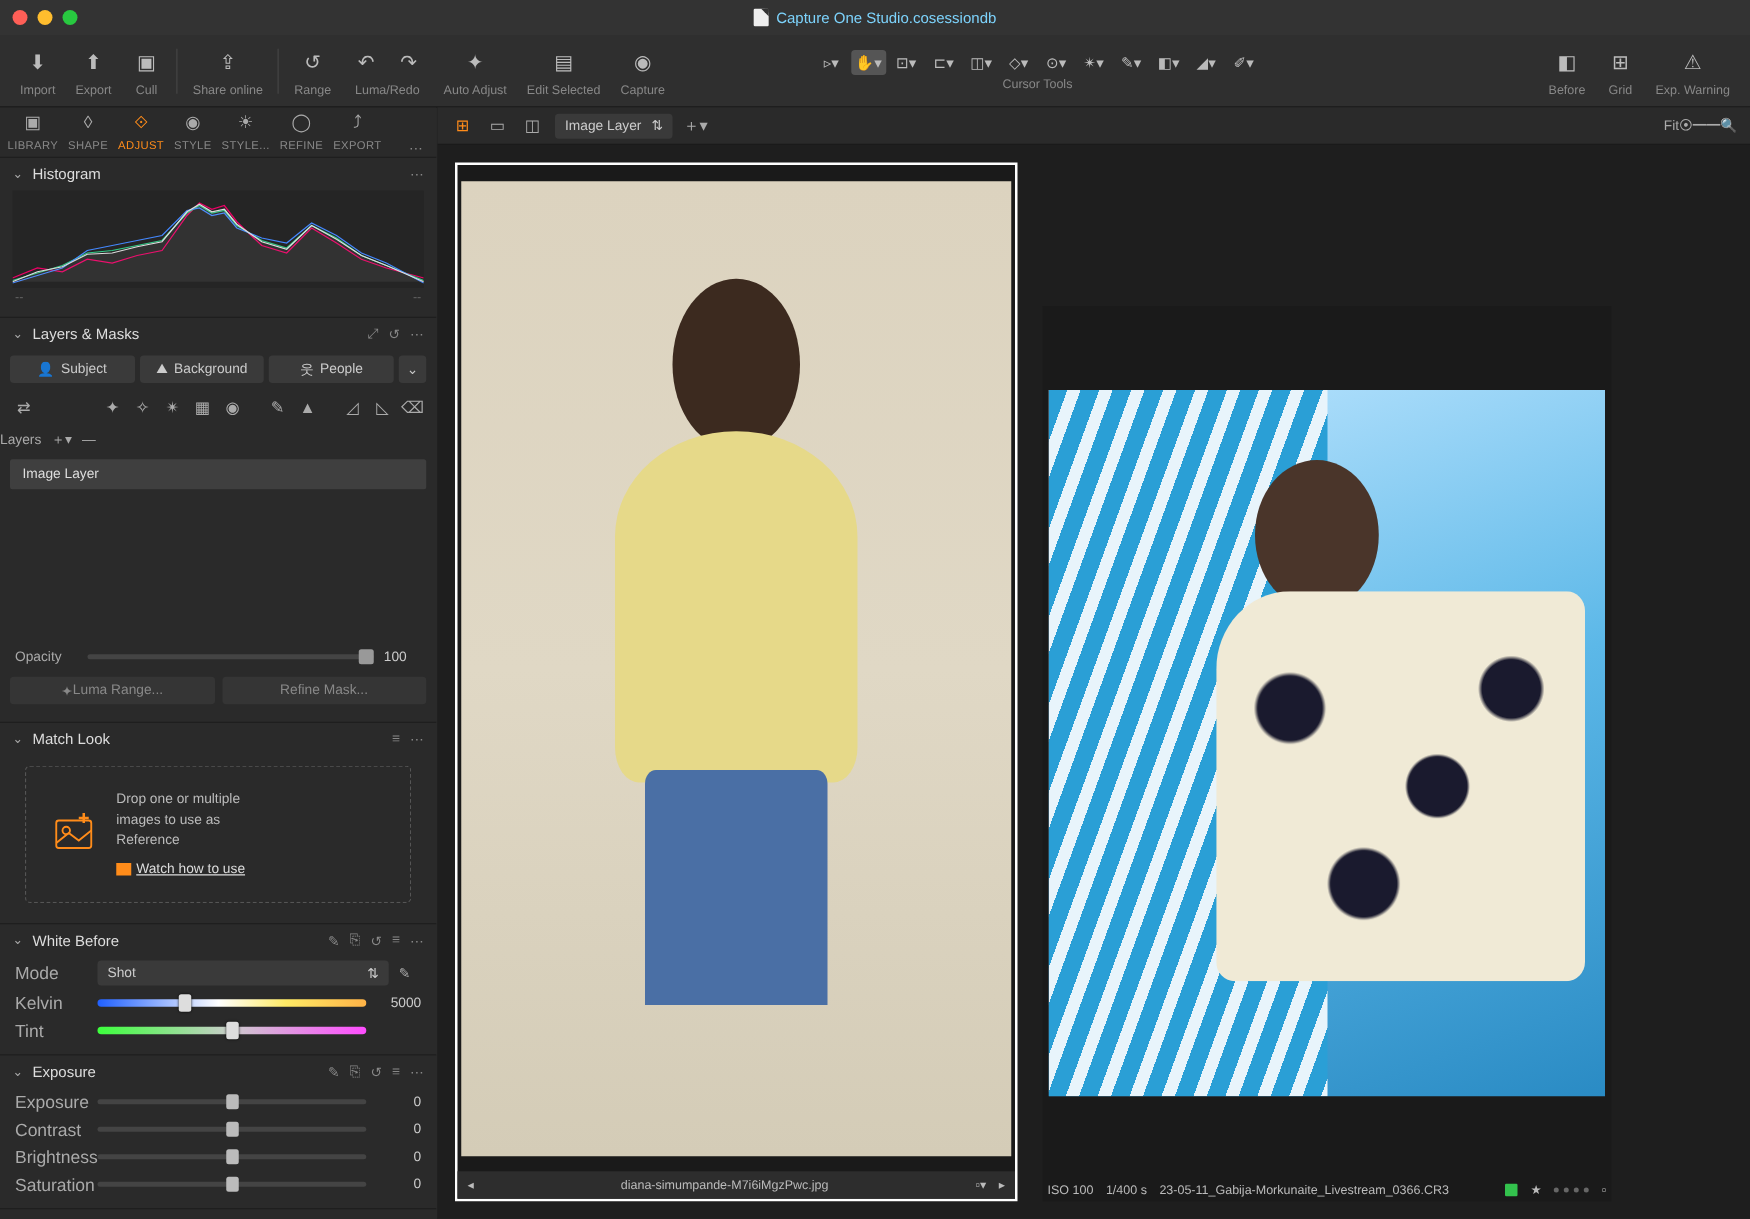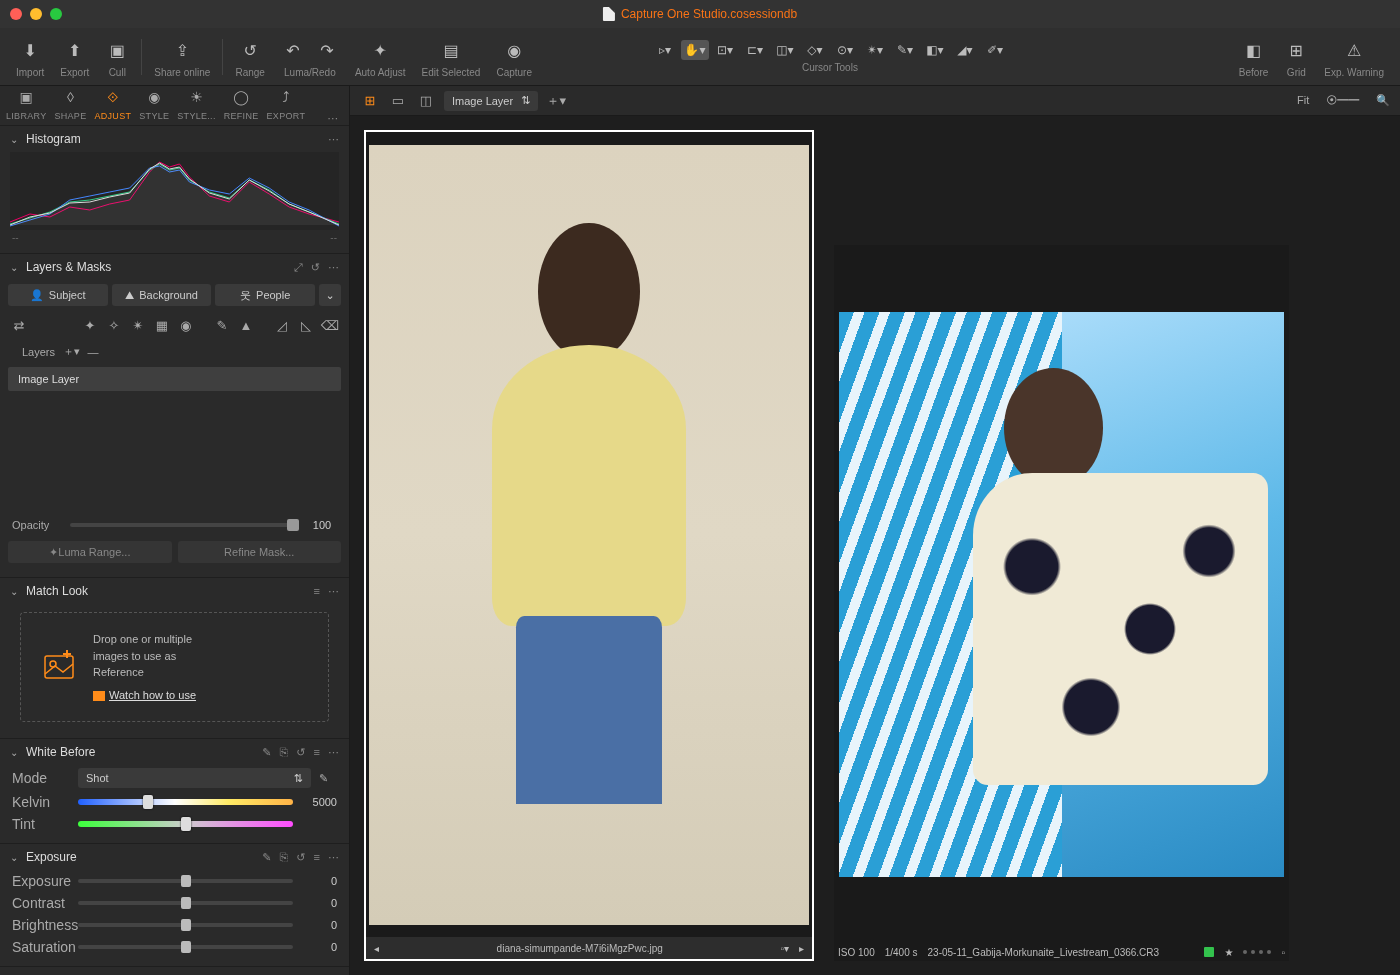--- a/index.html
+++ b/index.html
@@ -3,21 +3,21 @@
 <meta charset="utf-8">
 <style>
 * { box-sizing: border-box; margin: 0; padding: 0; }
 body { width: 1400px; height: 975px; background: #2a2a2a; color: #ccc; font-family: -apple-system, "Helvetica Neue", Arial, sans-serif; font-size: 11px; overflow: hidden; }
 
 
 .titlebar { height: 28px; background: #333; display: flex; align-items: center; padding: 0 10px; position: relative; }
 .traffic { display: flex; gap: 8px; }
 .tl { width: 12px; height: 12px; border-radius: 50%; }
 .tl.r{background:#ff5f57}.tl.y{background:#ffbd2e}.tl.g{background:#28c940}
-.titlebar-title { position: absolute; left: 50%; transform: translateX(-50%); display: flex; align-items: center; gap: 6px; color: #f97316; font-size: 12px; }
+.titlebar-title { position: absolute; left: 50%; transform: translateX(-50%); display: flex; align-items: center; gap: 6px; color: #7dd3fc; font-size: 12px; }
 .doc-icon{width:12px;height:14px;background:#eee;border-radius:1px;display:inline-block;position:relative}
 .doc-icon:before{content:"";position:absolute;right:0;top:0;border:3px solid #333;border-left-color:transparent;border-bottom-color:transparent}
 
 
 .toolbar { height: 58px; background: #2f2f2f; border-bottom: 1px solid #1a1a1a; display: flex; align-items: center; padding: 0 8px; gap: 0; }
 .tb-group{display:flex;flex-direction:column;align-items:center;margin:0 8px}
 .tb-icons{display:flex;gap:10px;height:30px;align-items:center;justify-content:center}
 .tb-icon{width:24px;height:24px;display:flex;align-items:center;justify-content:center;font-size:16px;color:#bbb;cursor:pointer}
 .tb-label{font-size:10px;color:#888;margin-top:2px}
 .tb-sep{width:1px;height:36px;background:#444;margin:0 4px}
@@ -56,29 +56,29 @@
 .histo svg{width:100%;height:100%}
 .histo-labels{display:flex;justify-content:space-between;padding:2px 12px;color:#666;font-size:10px}
 
 
 .layer-presets{display:flex;gap:4px;padding:4px 8px}
 .lp{flex:1;height:22px;background:#3a3a3a;border-radius:3px;display:flex;align-items:center;justify-content:center;gap:5px;font-size:11px;color:#ccc;cursor:pointer}
 .lp.opt{flex:0 0 22px}
 .mask-tools{display:flex;gap:6px;padding:6px 10px;color:#aaa}
 .mask-tools span{width:18px;height:18px;display:flex;align-items:center;justify-content:center;cursor:pointer;font-size:13px}
 .mask-tools .gap{flex:1}
-.layers-row{display:flex;align-items:center;padding:4px 22px;gap:8px;color:#aaa}
+.layers-row{display:flex;align-items:center;padding:4px 0;gap:8px;color:#aaa}
 .layers-list{margin:4px 8px}
 .layer-item{height:24px;background:#3f3f3f;border-radius:2px;display:flex;align-items:center;padding:0 10px;font-size:11px;color:#ddd}
 .layer-fill{height:120px}
 .opacity-row{display:flex;align-items:center;padding:4px 12px;gap:8px}
 .opacity-row label{width:50px;color:#aaa}
 .slider{flex:1;height:4px;background:#444;border-radius:2px;position:relative}
 .slider .knob{position:absolute;width:12px;height:12px;background:#999;border-radius:2px;top:-4px}
-.opacity-val{width:30px;text-align:center;color:#ccc}
+.opacity-val{width:30px;text-align:left;color:#ccc}
 .layer-btns{display:flex;gap:6px;padding:6px 8px}
 .layer-btn{flex:1;height:22px;background:#353535;border-radius:3px;display:flex;align-items:center;justify-content:center;font-size:11px;color:#888;cursor:pointer}
 
 
 .ml-drop{margin:8px 20px;border:1px dashed #555;border-radius:4px;height:110px;display:flex;align-items:center;gap:14px;padding:0 18px}
 .ml-icon svg{width:40px;height:40px;stroke:#ff8c1a;fill:none;stroke-width:1.5}
 .ml-text{font-size:11px;color:#bbb;line-height:1.5}
 .ml-text a{color:#ddd;text-decoration:underline}
 .ml-play{display:inline-block;width:12px;height:10px;background:#ff8c1a;margin-right:4px;vertical-align:middle}
 .ml-btn{margin:6px 8px;height:22px;background:#3a3a3a;border-radius:3px;display:flex;align-items:center;justify-content:center;font-size:11px;color:#ccc;cursor:pointer}
@@ -93,21 +93,21 @@
 .tint-bar{flex:1;height:6px;background:linear-gradient(90deg,#3cff3c,#ccc 50%,#ff4cff);border-radius:3px;position:relative}
 .kelvin-bar .knob,.tint-bar .knob{position:absolute;width:10px;height:14px;background:#ddd;border-radius:2px;top:-4px;box-shadow:0 0 2px #000}
 .exp-slider{flex:1;height:4px;background:#444;border-radius:2px;position:relative}
 .exp-slider .knob{position:absolute;width:10px;height:12px;background:#bbb;border-radius:2px;top:-4px}
 
 
 .viewer-top{height:30px;background:#2a2a2a;display:flex;align-items:center;padding:0 10px;gap:8px;border-bottom:1px solid #1a1a1a}
 .vt-icon{width:20px;height:20px;display:flex;align-items:center;justify-content:center;color:#aaa;cursor:pointer;font-size:13px}
 .vt-icon.act{color:#ff8c1a}
 .vt-sel{height:20px;background:#3a3a3a;border-radius:3px;padding:0 8px;display:flex;align-items:center;gap:8px;color:#ccc;font-size:11px}
-.vt-right{margin-left:auto;display:flex;align-items:flex-start;gap:17px;color:#aaa}
+.vt-right{margin-left:auto;display:flex;align-items:center;gap:0;color:#aaa}
 
 .canvas{flex:1;display:flex;padding:14px;gap:20px}
 .img-wrap{background:#1a1a1a;display:flex;flex-direction:column}
 .img-wrap.sel{border:2px solid #fff}
 .ph{flex:1;display:flex;align-items:center;justify-content:center}
 .ph1{background:linear-gradient(180deg,#dcd3bf 0%,#e0d8c5 50%,#d4ccb7 100%);width:440px;height:780px;position:relative;overflow:hidden}
 .ph2{background:linear-gradient(160deg,#bfe6ff 0%,#5cb8e8 50%,#2a8bc4 100%);width:445px;height:565px;position:relative;overflow:hidden}
 .figure{position:absolute;left:50%;transform:translateX(-50%);top:10%;width:55%;height:80%;}
 .figure .head{width:42%;height:22%;background:#3c2a1f;border-radius:50%;margin:0 auto}
 .figure .body{width:80%;height:45%;background:#e6d989;border-radius:50% 50% 10% 10%/30% 30% 10% 10%;margin:-6% auto 0}

